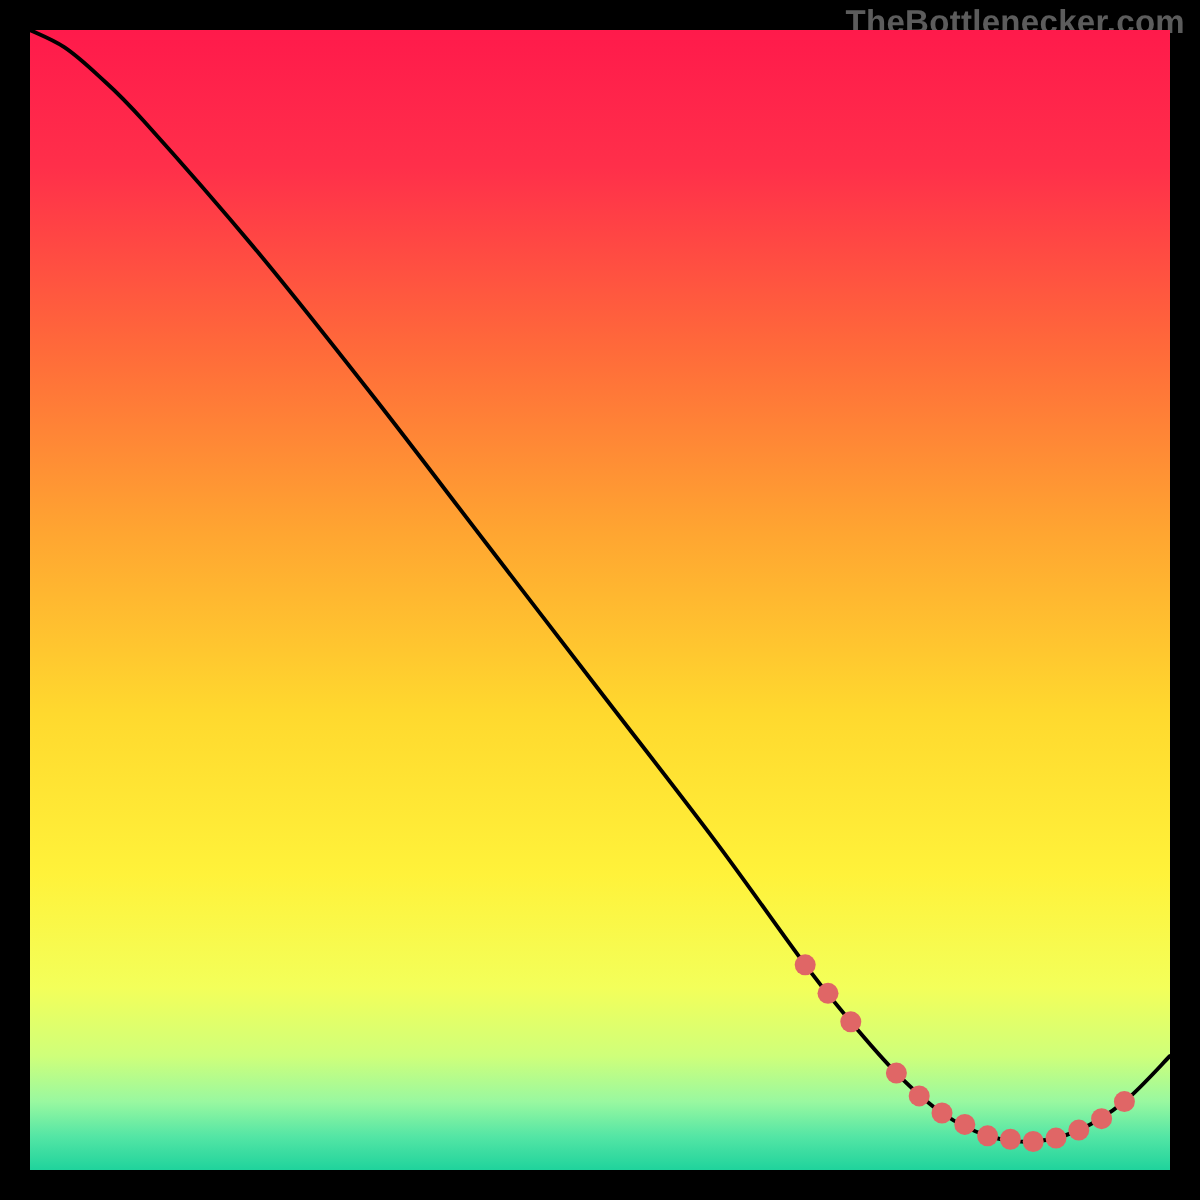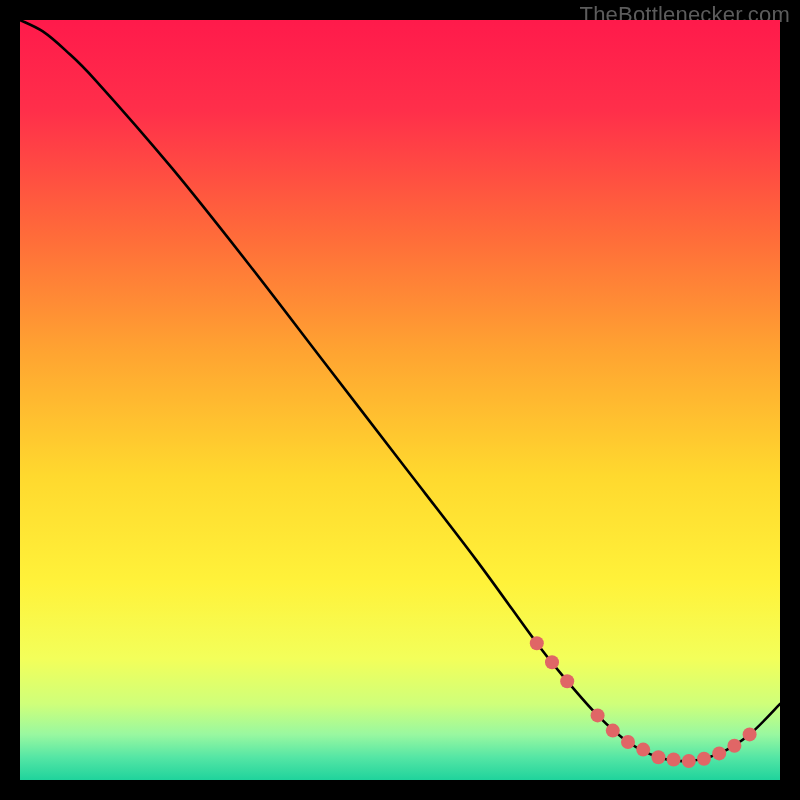--- a/index.html
+++ b/index.html
@@ -23,21 +23,21 @@
     top: 20px;
     width: 760px;
     height: 760px;
   }
   .attribution {
     position: absolute;
     top: 2px;
     right: 10px;
     color: #5c5c5c;
     font-size: 22px;
-    font-weight: 400;
+    font-weight: 700;
     letter-spacing: 0.2px;
   }
   svg { display: block; }
 </style>
 </head>
 <body>
 
 <div class="stage">
 
   <div class="attribution">TheBottlenecker.com</div>

